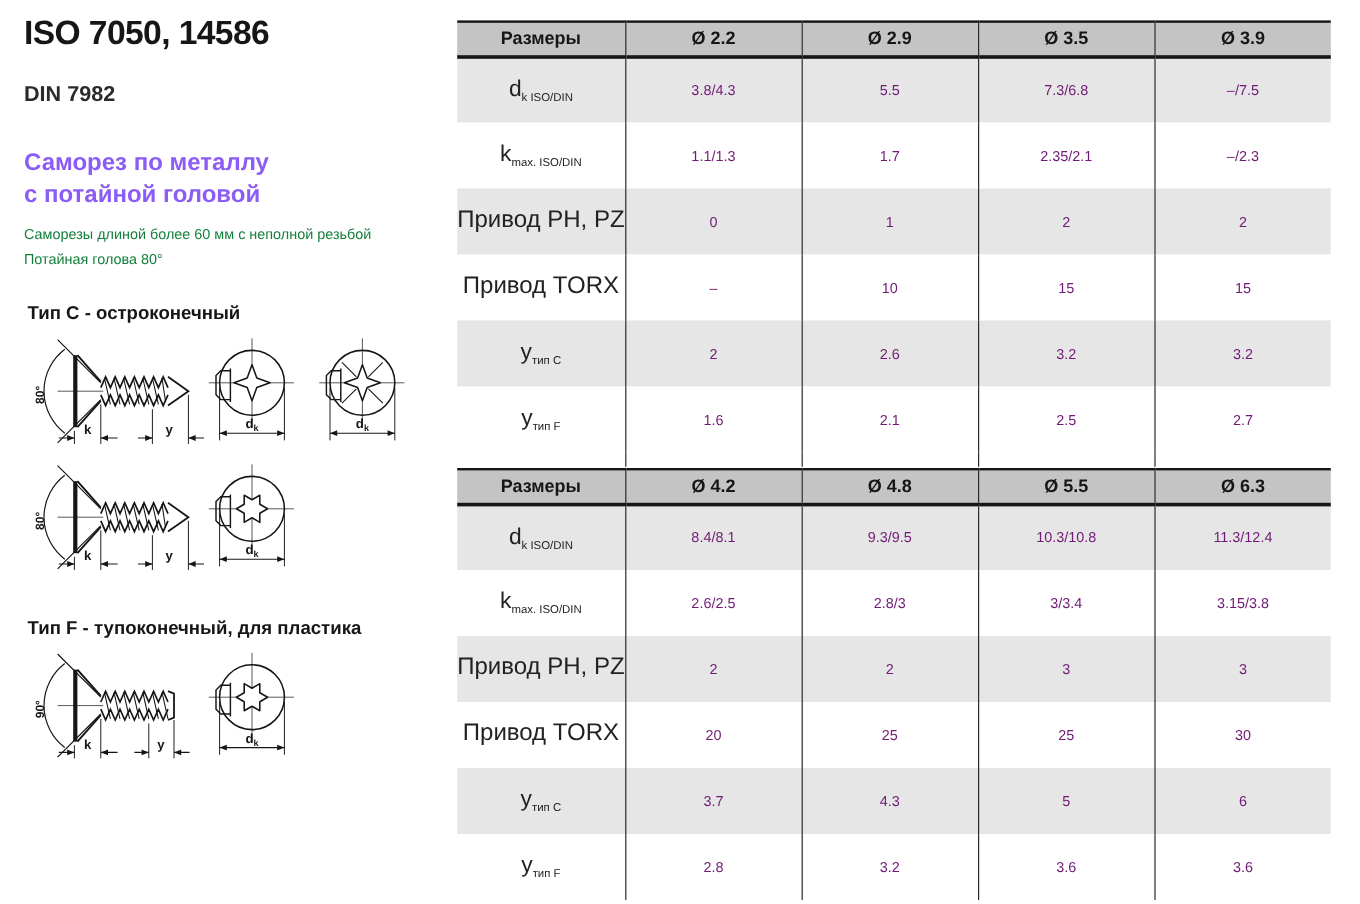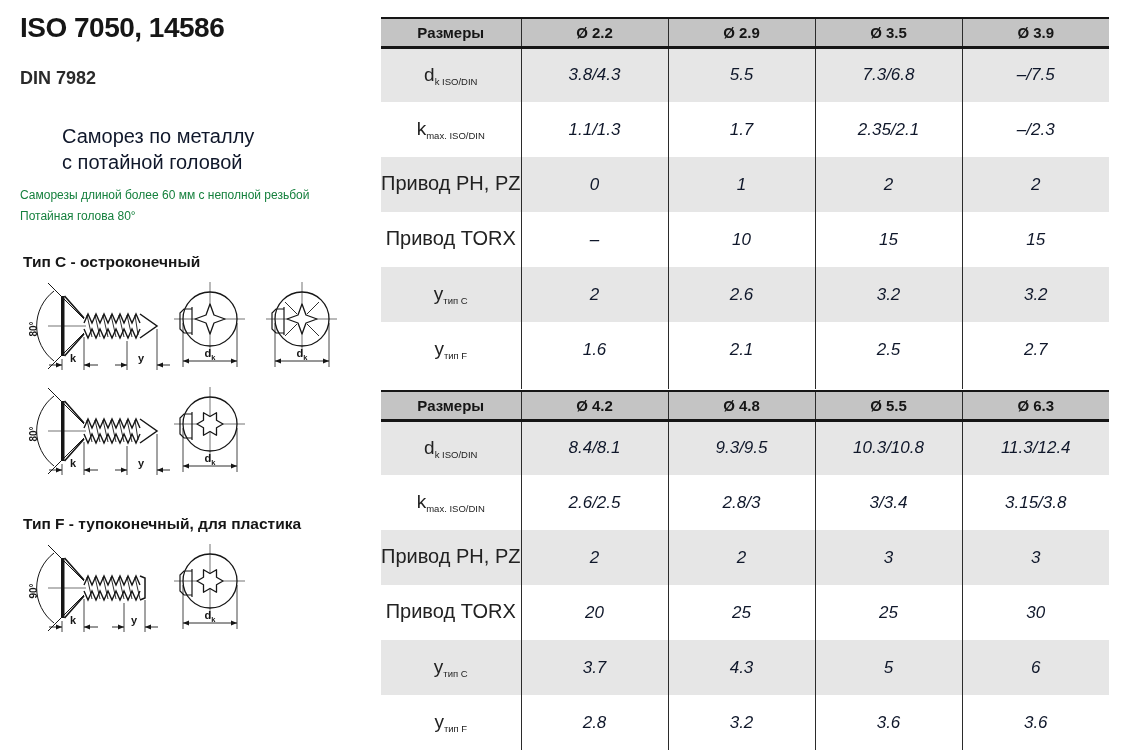--- a/index.html
+++ b/index.html
@@ -4,40 +4,40 @@
 <style>
   * { margin:0; padding:0; box-sizing:border-box; }
   html,body { width:1133px; height:753px; background:#ffffff; overflow:hidden;
               font-family:"Liberation Sans","DejaVu Sans",sans-serif; color:#1f1f1f; }
   .page { position:relative; width:1133px; height:753px; background:#fff; }
 
   
   .left { position:absolute; left:20px; top:12px; width:355px; }
   .doc-title { font-size:28px; font-weight:bold; letter-spacing:-0.5px; color:#161616; }
   .doc-standard { font-size:18px; font-weight:bold; margin-top:24px; color:#2a2a2a; }
-  .prod-name { margin-top:34px; font-size:20px; font-weight:normal; line-height:1.3; color:#0f172a;margin-left:42px; }
+  .prod-name { margin-top:34px; font-size:20px; font-weight:bold; line-height:1.3; color:#8b5cf6; }
   .desc { margin-top:10px; font-size:12px; line-height:1.75; color:#15803d; }
   .type-heading { margin-top:26px; margin-left:3px; font-size:15.5px; font-weight:bold; color:#161616; }
   .drw { display:block; margin-left:4px; }
   .drw text { font-family:"Liberation Sans","DejaVu Sans",sans-serif; font-weight:bold;
               fill:#161616; font-size:11px; text-anchor:middle; }
   .drw text.ang { font-size:10px; }
 
   
   .spec { position:absolute; left:381px; width:728px; border-collapse:collapse; table-layout:fixed; }
   #t1 { top:17px; } #t2 { top:390px; }
   .spec col.c-label { width:140px; }
   .spec col.c-val { width:147px; }
   .spec thead th { height:29px; background:#c4c4c4; border-top:2px solid #161616;
                    border-bottom:3px solid #161616; font-size:15px; font-weight:bold;
                    text-align:center; color:#161616; }
   .spec tbody th, .spec tbody td { height:55px; text-align:center; vertical-align:middle; }
   .spec th:not(:first-child), .spec td:not(:first-child) { border-left:1.5px solid #2b2b2b; }
   .spec tbody tr.alt { background:#e6e6e6; }
-  .spec tbody td { font-size:17px; color:#0f172a;font-style:italic; }
+  .spec tbody td { font-size:12px; color:#701a75; }
   .spec tbody th { font-weight:normal; }
   .spec tr.dim .lbl-main { font-size:19px; color:#222; }
   .spec tr.plain .lbl-main { font-size:20px; color:#222; }
   .spec .lbl-sub { font-size:9.5px; color:#222; }
   .spec tr.stub th, .spec tr.stub td { height:12px; background:#fff; }
 </style>
 </head>
 <body>
 
 <svg width="0" height="0" style="position:absolute" aria-hidden="true">

